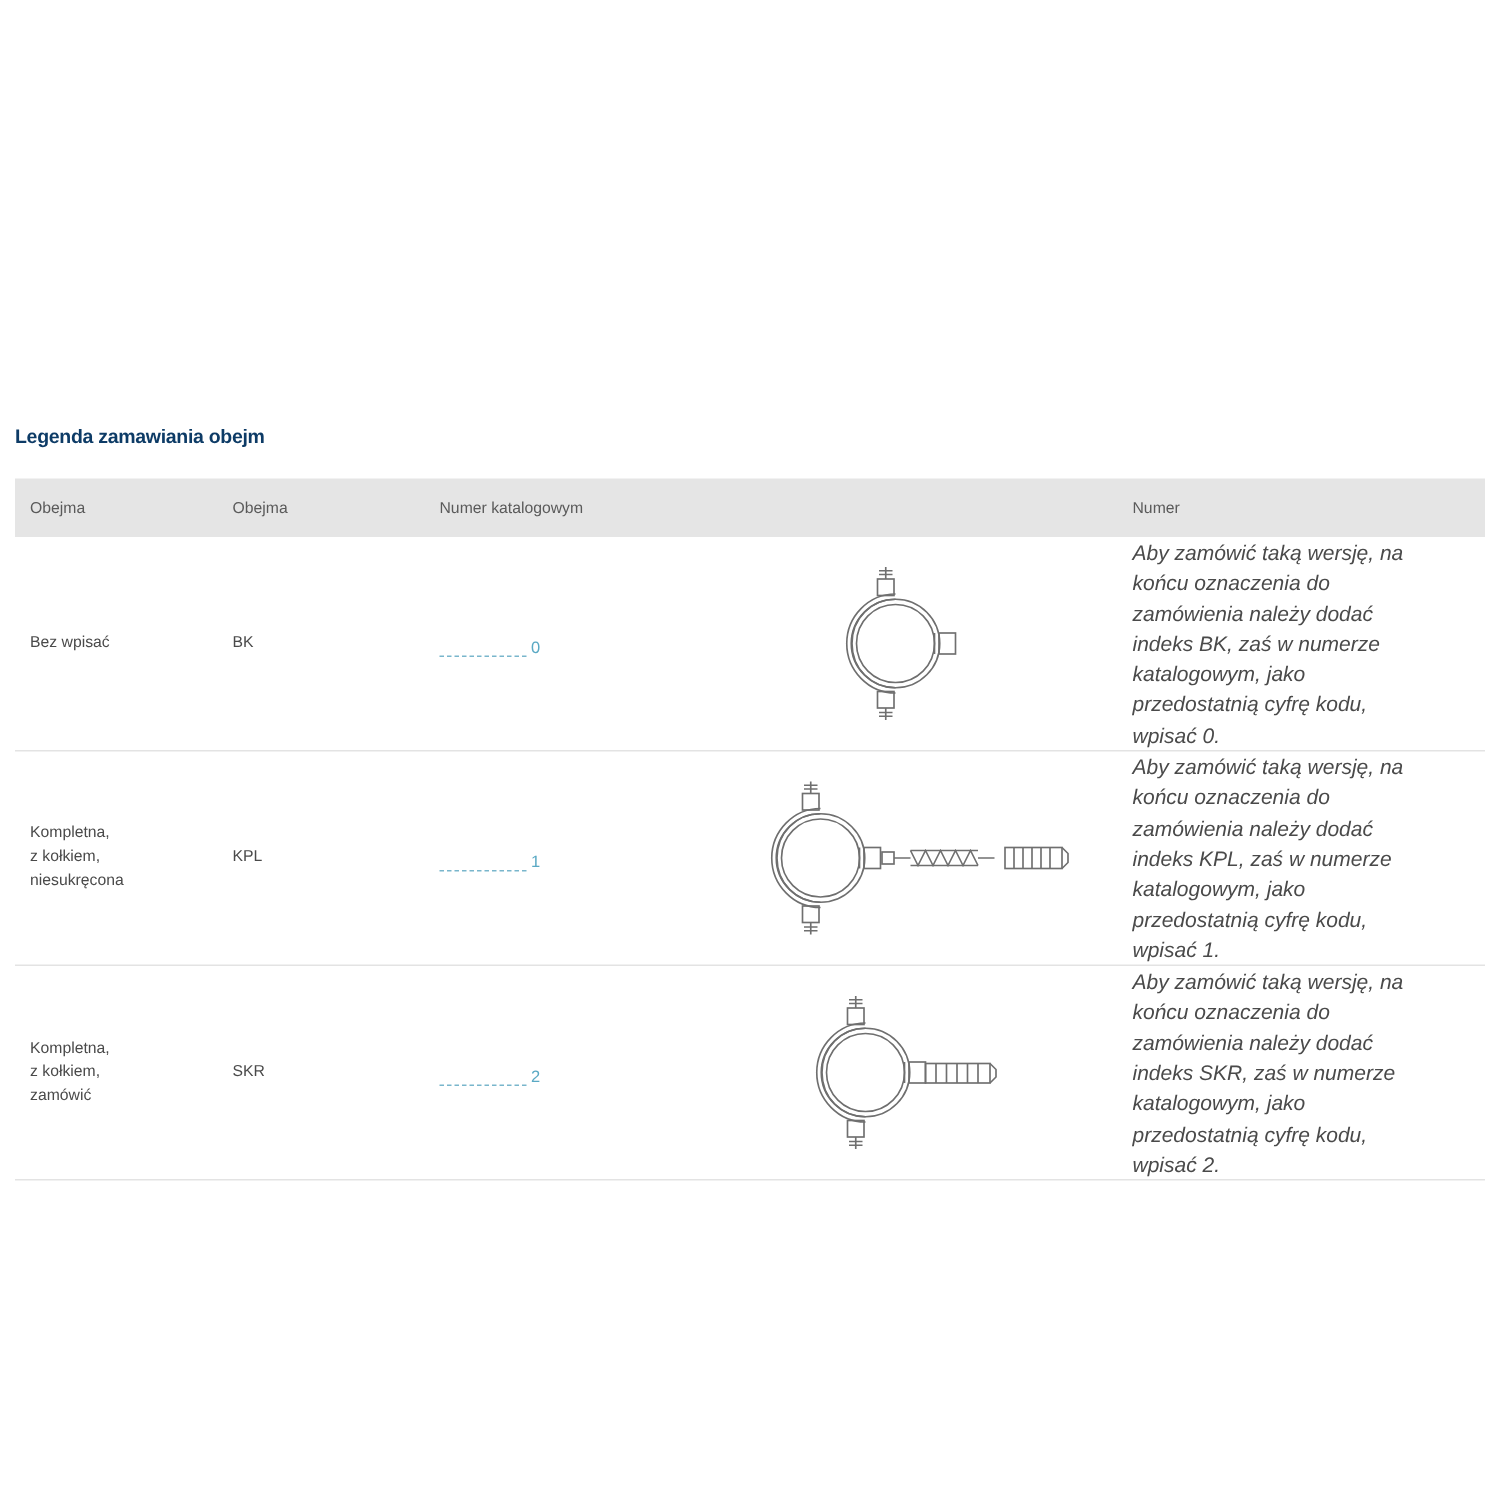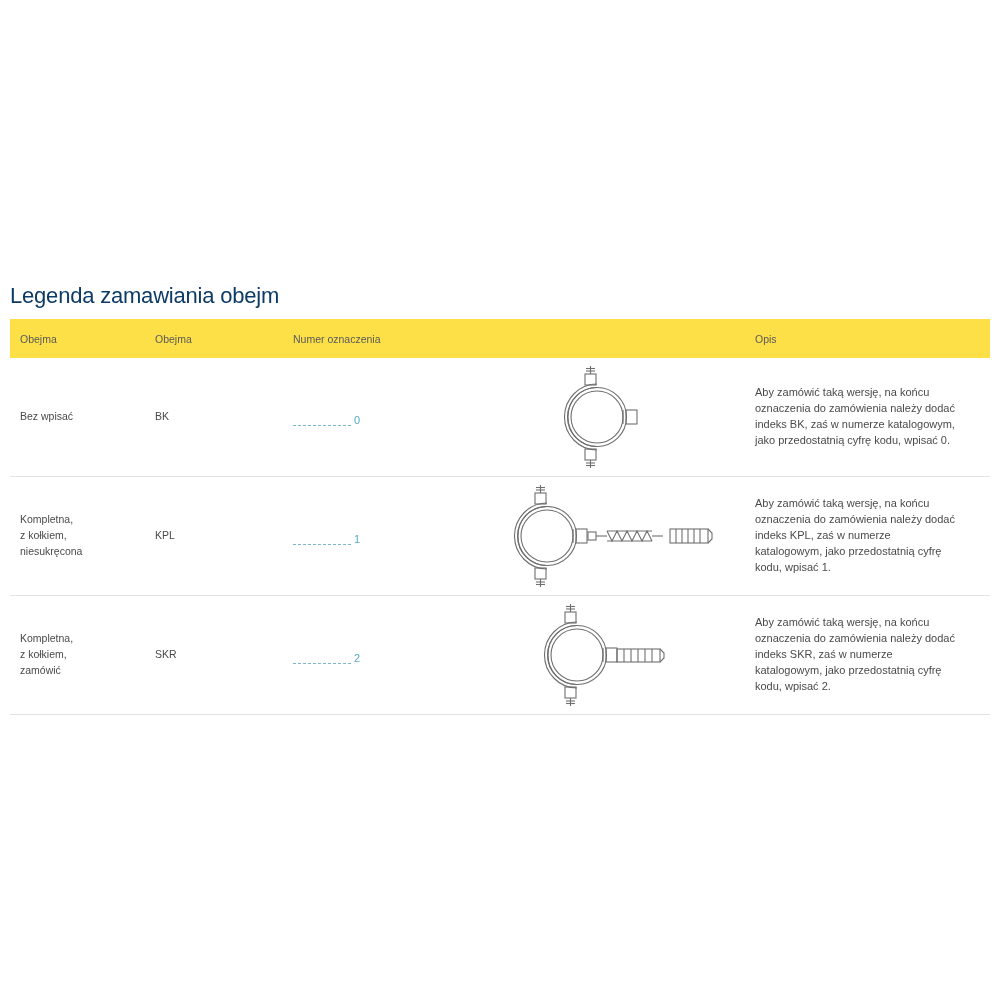--- a/index.html
+++ b/index.html
@@ -20,36 +20,36 @@
     position: absolute;
     left: 0; top: 0;
     width: 1000px;
     height: 1000px;
   }
 
   .title {
     position: absolute;
     left: 10px;
     top: 283px;
-    font-size: 22px;
-    font-weight: normal;
+    font-size: 13px;
+    font-weight: bold;
     color: #0d3b66;
     letter-spacing: -0.2px;
   }
 
   .table {
     position: absolute;
     left: 10px;
     top: 319px;
     width: 980px;
   }
 
   .thead {
     display: flex;
-    background: #fde047;
+    background: #e5e5e5;
     height: 39px;
     align-items: center;
   }
   .thead .th {
     font-size: 10.5px;
     color: #5a5a5a;
   }
 
   .col-obejma { width: 140px; padding-left: 10px; box-sizing: border-box; }
   .col-indeks { width: 140px; padding-left: 5px; box-sizing: border-box; }
@@ -84,24 +84,25 @@
     height: 10px;
     margin-right: 3px;
   }
   .digit {
     color: #5aa9c4;
     font-size: 11px;
     line-height: 11px;
   }
 
   .desc {
-    font-size: 11px;
+    font-size: 14px;
     line-height: 1.45;
     color: #4a4a4a;
     max-width: 200px;
+    font-style: italic;
   }
 
   .imgwrap {
     display: flex;
     justify-content: center;
     align-items: center;
     width: 100%;
   }
 
   svg { display: block; }
@@ -111,23 +112,23 @@
 
 <div class="page">
 
   <div class="title">Legenda zamawiania obejm</div>
 
   <div class="table">
 
     <div class="thead">
       <div class="th col-obejma">Obejma</div>
       <div class="th col-indeks">Obejma</div>
-      <div class="th col-numer">Numer oznaczenia</div>
+      <div class="th col-numer">Numer katalogowym</div>
       <div class="th col-img"></div>
-      <div class="th col-opis">Opis</div>
+      <div class="th col-opis">Numer</div>
     </div>
 
     <div class="trow" style="min-height:118px;">
       <div class="cell-text col-obejma">Bez wpisać</div>
       <div class="cell-text col-indeks">BK</div>
       <div class="col-numer">
         <div class="catnum">
           <span class="dashes"></span>
           <span class="digit">0</span>
         </div>

